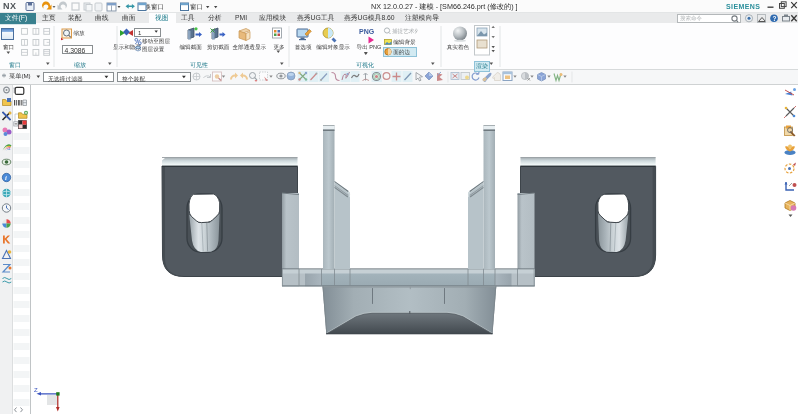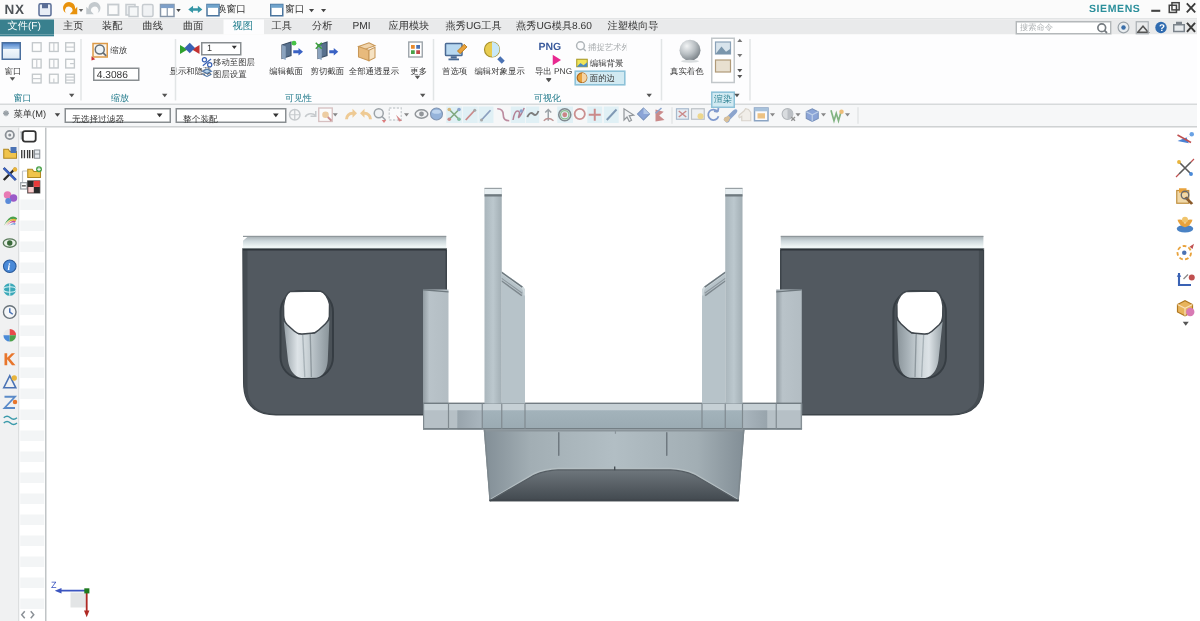--- a/index.html
+++ b/index.html
@@ -29,20 +29,21 @@
   <div id="titlebar" class="abs"></div>
   <div id="tabrow" class="abs"></div>
   <div id="ribbon" class="abs"></div>
   <div id="selbar" class="abs"></div>
   <div id="resbar" class="abs"></div>
   <div id="navpanel" class="abs"></div>
 
   <div class="t" style="left:3px;top:1px;font-size:9px;font-weight:bold;color:#4e5357;letter-spacing:.5px;">NX</div>
   <div class="t qat" style="left:138px;top:1px;">切换窗口</div>
   <div class="t qat" style="left:190px;top:1px;">窗口</div>
+  <div class="t" style="left:371px;top:2px;font-size:7.2px;color:#2c2c2c;">NX 12.0.0.27 - 建模 - [SM66.246.prt (修改的) ]</div>
   <div class="t" style="left:726px;top:2.5px;font-size:7px;font-weight:bold;color:#2b8f9b;letter-spacing:0.4px;">SIEMENS</div>
 
   <div class="abs" style="left:0;top:13px;width:36px;height:10px;background:#39808e;"></div>
   <div class="t tab" style="left:5px;top:13px;color:#fff;">文件(F)</div>
   <div class="abs" style="left:149px;top:13px;width:27px;height:10px;background:#fdfdfe;"></div>
   <div class="t tab" style="left:42px;top:13px;">主页</div>
   <div class="t tab" style="left:68px;top:13px;">装配</div>
   <div class="t tab" style="left:95px;top:13px;">曲线</div>
   <div class="t tab" style="left:122px;top:13px;">曲面</div>
   <div class="t tab" style="left:155px;top:13px;color:#1a7a8a;">视图</div>

